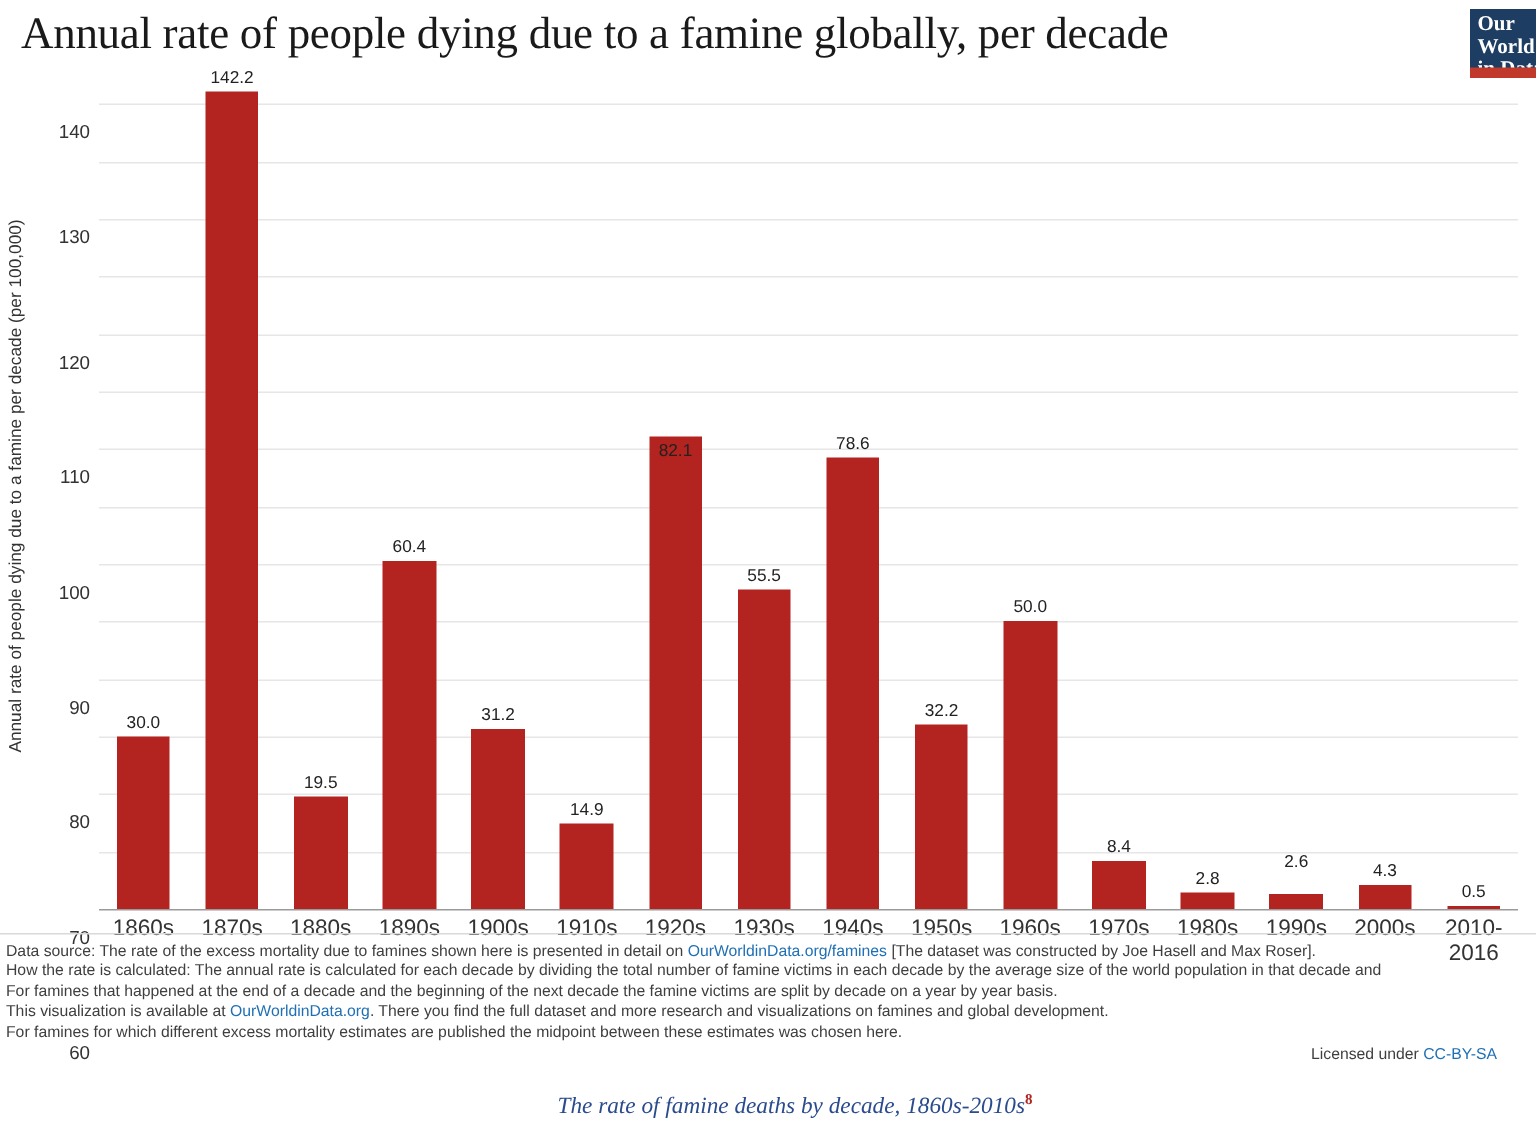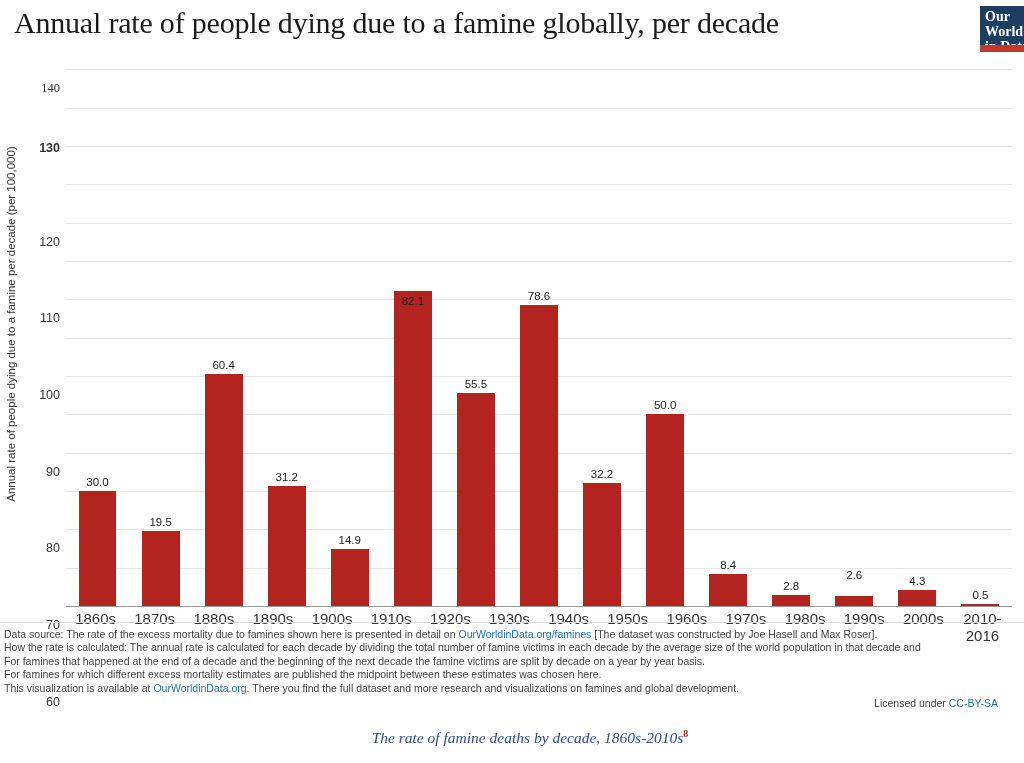--- a/index.html
+++ b/index.html
@@ -249,30 +249,34 @@
           <div class="gridline" style="top: 172.552px;">
             <div class="ytick" style="top: 172.552px;">100</div>
           </div>
           <div class="gridline" style="top: 134.207px;">
             <div class="ytick" style="top: 134.207px;">110</div>
           </div>
           <div class="gridline" style="top: 95.8621px;">
             <div class="ytick" style="top: 95.8621px;">120</div>
           </div>
           <div class="gridline" style="top: 57.5172px;">
-            <div class="ytick" style="top: 40px; font-weight: bold;">130</div>
+            <div class="ytick" style="top: 50px;">130</div>
           </div>
           <div class="gridline" style="top: 19.1724px;">
-            <div class="ytick" style="top: 19.1724px; font-family: Liberation Serif, serif;">140</div>
+            <div class="ytick" style="top: 19.1724px;">140</div>
           </div>
         </div>
       <div class="bars" id="bars">
           <div class="bar-slot">
             <div class="bar-value" style="bottom: 118.034px;">30.0</div>
             <div class="bar" style="height: 115.034px; background: rgb(179, 35, 31);"></div>
+          </div>
+          <div class="bar-slot">
+            <div class="bar-value" style="bottom: 548.263px;">142.2</div>
+            <div class="bar" style="height: 545.263px; background: rgb(179, 35, 31);"></div>
           </div>
           <div class="bar-slot">
             <div class="bar-value" style="bottom: 77.7724px;">19.5</div>
             <div class="bar" style="height: 74.7724px; background: rgb(179, 35, 31);"></div>
           </div>
           <div class="bar-slot">
             <div class="bar-value" style="bottom: 234.603px;">60.4</div>
             <div class="bar" style="height: 231.603px; background: rgb(179, 35, 31);"></div>
           </div>
           <div class="bar-slot">
@@ -345,22 +349,22 @@
         <div class="x-label">2010-2016</div>
       </div>
   </div>
 
   <div class="hr-top"></div>
 
   <div class="footer">
     <div><span>Data source: The rate of the excess mortality due to famines shown here is presented in detail on </span><a class="link" href="#">OurWorldinData.org/famines</a><span> [The dataset was constructed by Joe Hasell and Max Roser].</span></div>
     <div>How the rate is calculated: The annual rate is calculated for each decade by dividing the total number of famine victims in each decade by the average size of the world population in that decade and</div>
     <div>For famines that happened at the end of a decade and the beginning of the next decade the famine victims are split by decade on a year by year basis.</div>
+    <div><span>This visualization is available at </span><a class="link" href="#">OurWorldinData.org</a><span>. There you find the full dataset and more research and visualizations on famines and global development.</span></div>
     <div>For famines for which different excess mortality estimates are published the midpoint between these estimates was chosen here.</div>
-    <div><span>This visualization is available at </span><a class="link" href="#">OurWorldinData.org</a><span>. There you find the full dataset and more research and visualizations on famines and global development.</span></div>
     <div class="license"><span>Licensed under </span><a class="link" href="#">CC-BY-SA</a></div>
   </div>
 
   <div class="caption">
     <span>The rate of famine deaths by decade, 1860s-2010s</span><sup>8</sup>
   </div>
 
 </div>
 
 </body></html>

